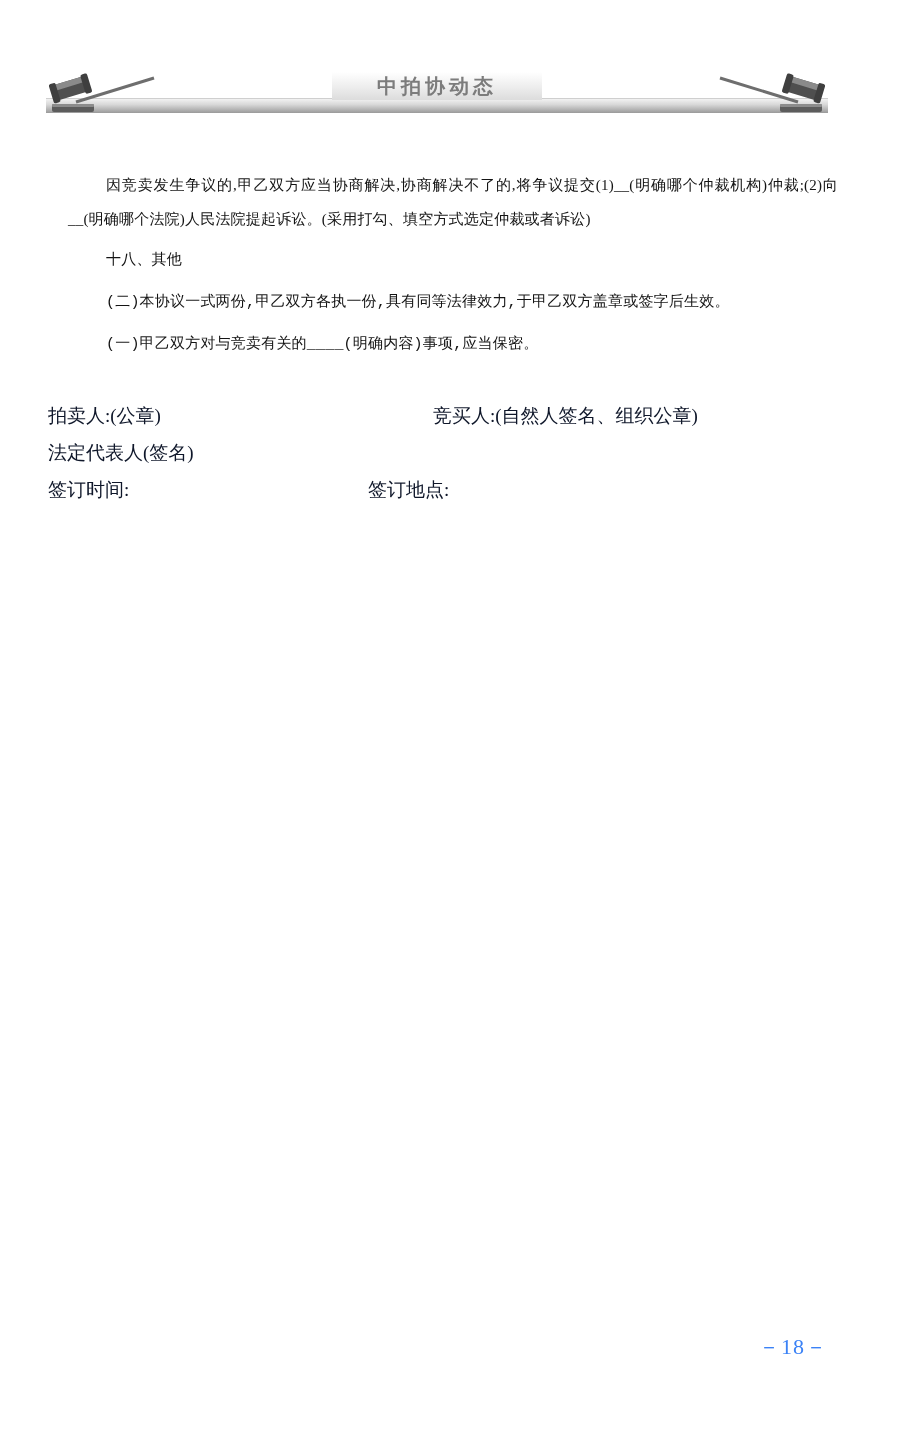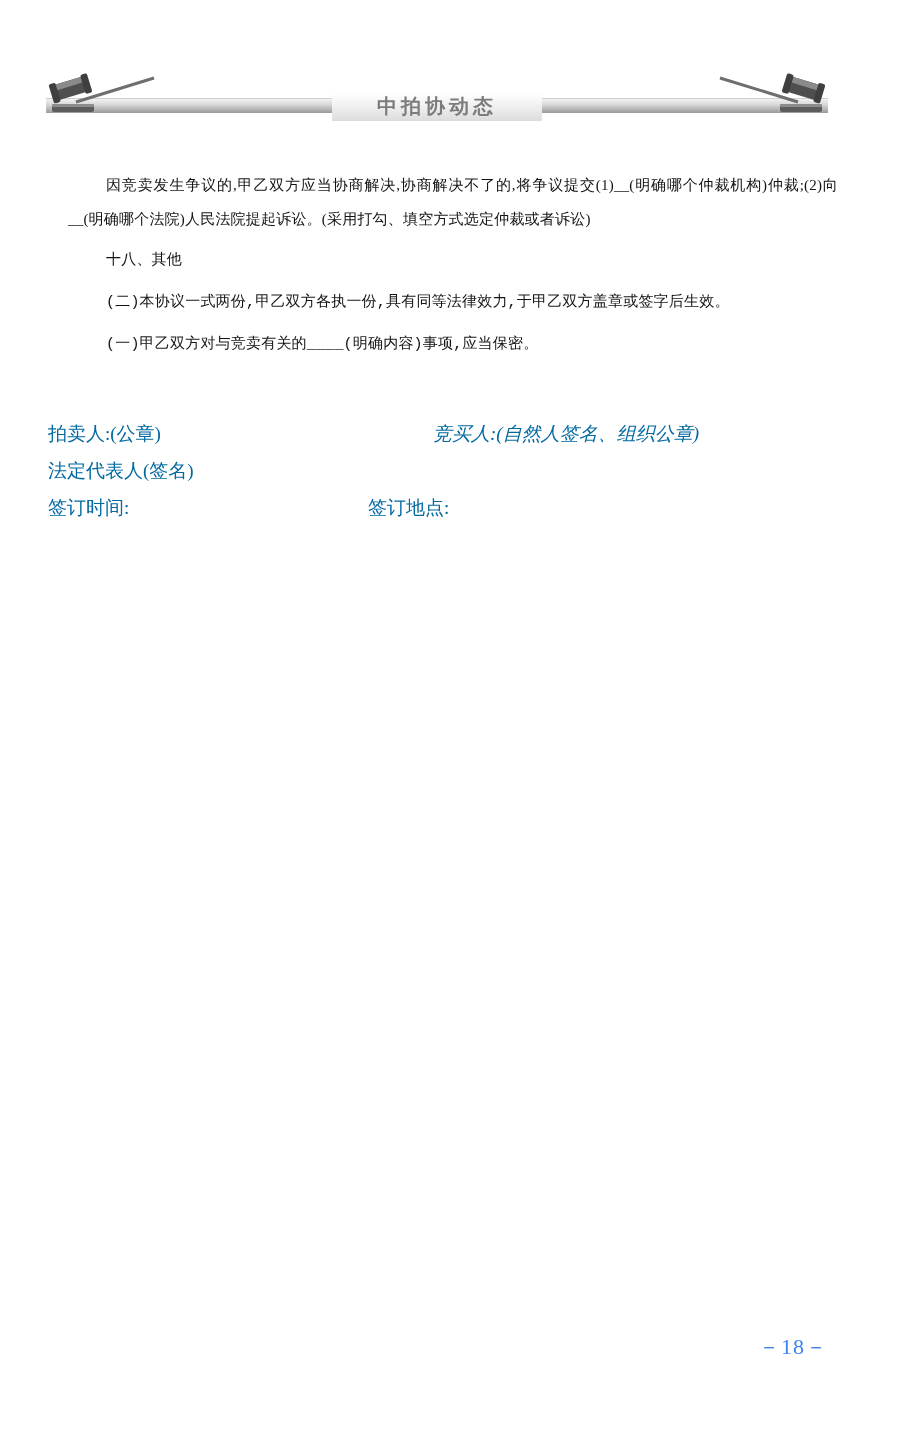--- a/index.html
+++ b/index.html
@@ -39,26 +39,26 @@
     width: 782px;
     height: 14px;
     background: linear-gradient(to bottom, #f2f2f2 0%, #d8d8d8 40%, #9a9a9a 100%);
     border-top: 1px solid #cfcfcf;
   }
 
   .header-title-plate {
     position: absolute;
     left: 50%;
     transform: translateX(-50%);
-    top: 25px;
+    top: 4px;
     width: 210px;
     height: 28px;
     background: linear-gradient(to bottom, #ffffff 0%, #ededed 55%, #dcdcdc 100%);
     display: flex;
-    align-items: flex-start;
+    align-items: center;
     justify-content: center;
   }
 
   .header-title {
     font-family: "DejaVu Sans", sans-serif;
     font-size: 20px;
     letter-spacing: 4px;
     color: #7c7c7c;
     font-weight: bold;
     white-space: nowrap;
@@ -94,36 +94,36 @@
   }
   .para.tight {
     margin-bottom: 4px;
     font-family: Liberation Mono, monospace;
   }
 
   
   .sign-block {
     position: absolute;
     left: 48px;
-    top: 415px;
+    top: 397px;
     width: 800px;
     font-size: 19px;
     line-height: 37px;
-    color: #0369a1;
+    color: #0f172a;
   }
   .sign-row {
     position: relative;
     height: 37px;
     white-space: nowrap;
   }
   .sign-left {
     position: absolute;
     left: 0;
   }
-  .sign-right-a { position: absolute; left: 385px; font-style: italic; }
+  .sign-right-a { position: absolute; left: 385px; }
   .sign-right-b { position: absolute; left: 398px; }
   .sign-right-c { position: absolute; left: 320px; }
 
   
   .page-number {
     position: absolute;
     right: 72px;
     bottom: 78px;
     font-size: 22px;
     color: #3b82f6;

